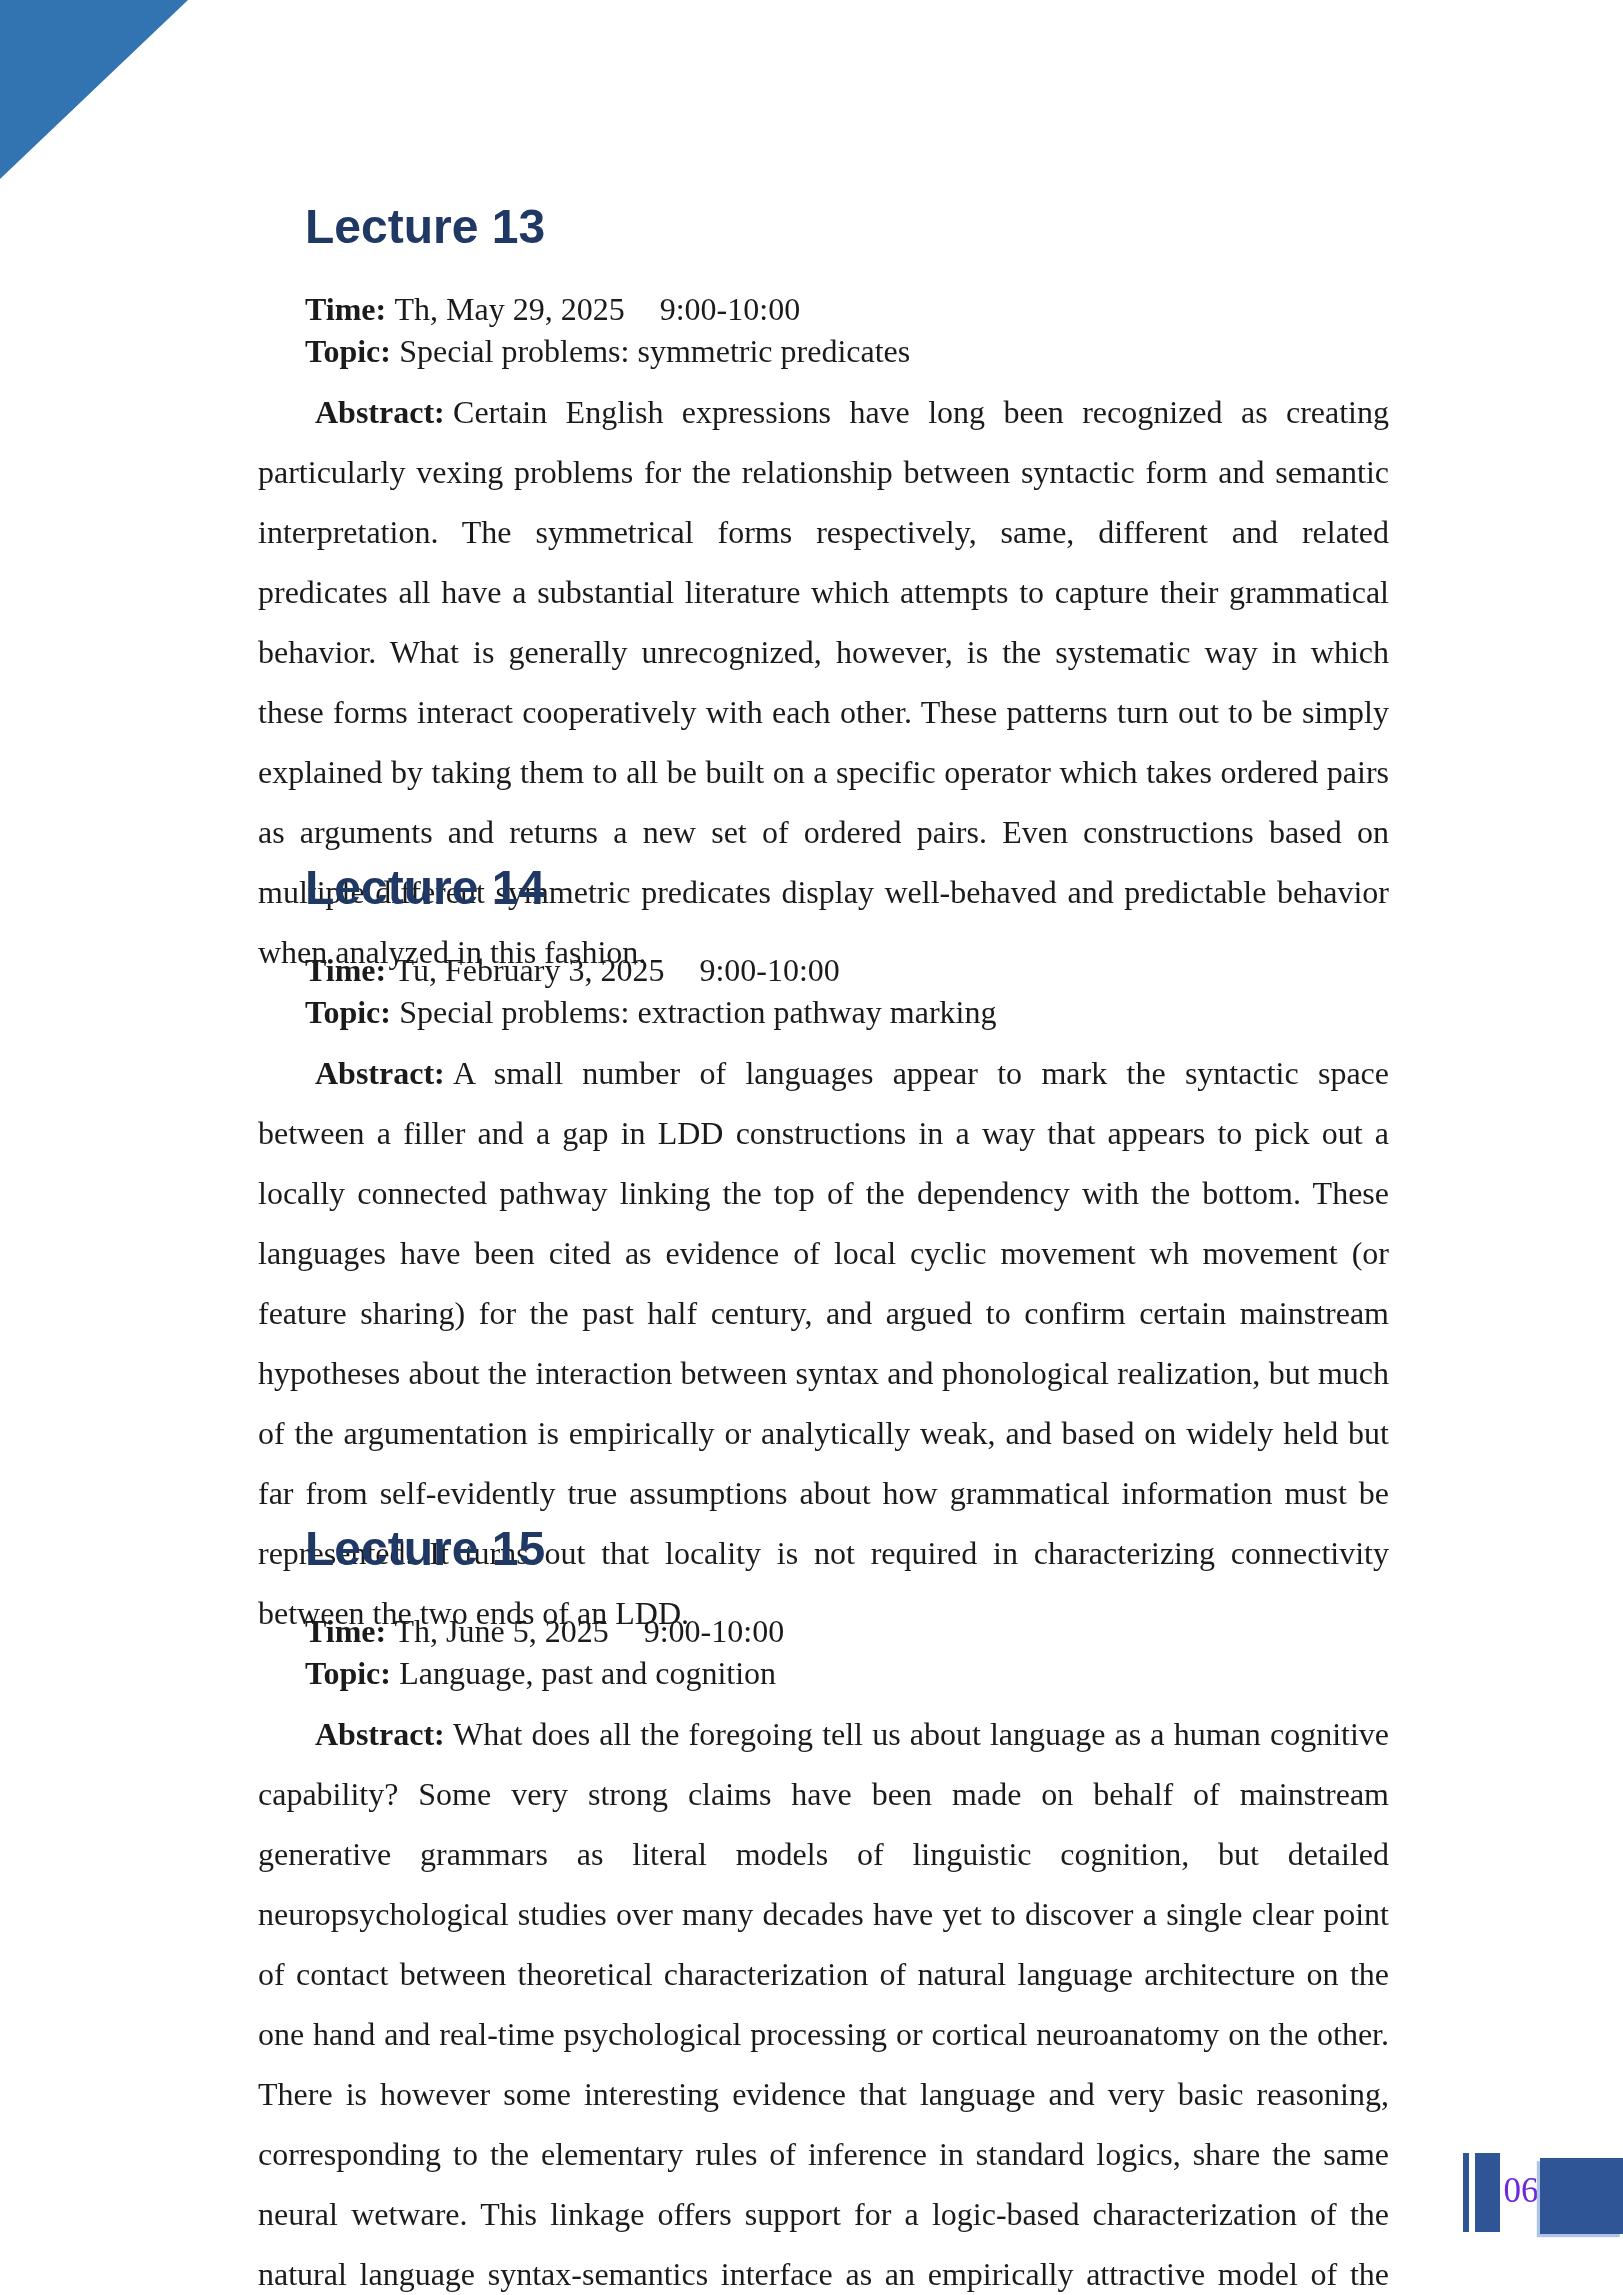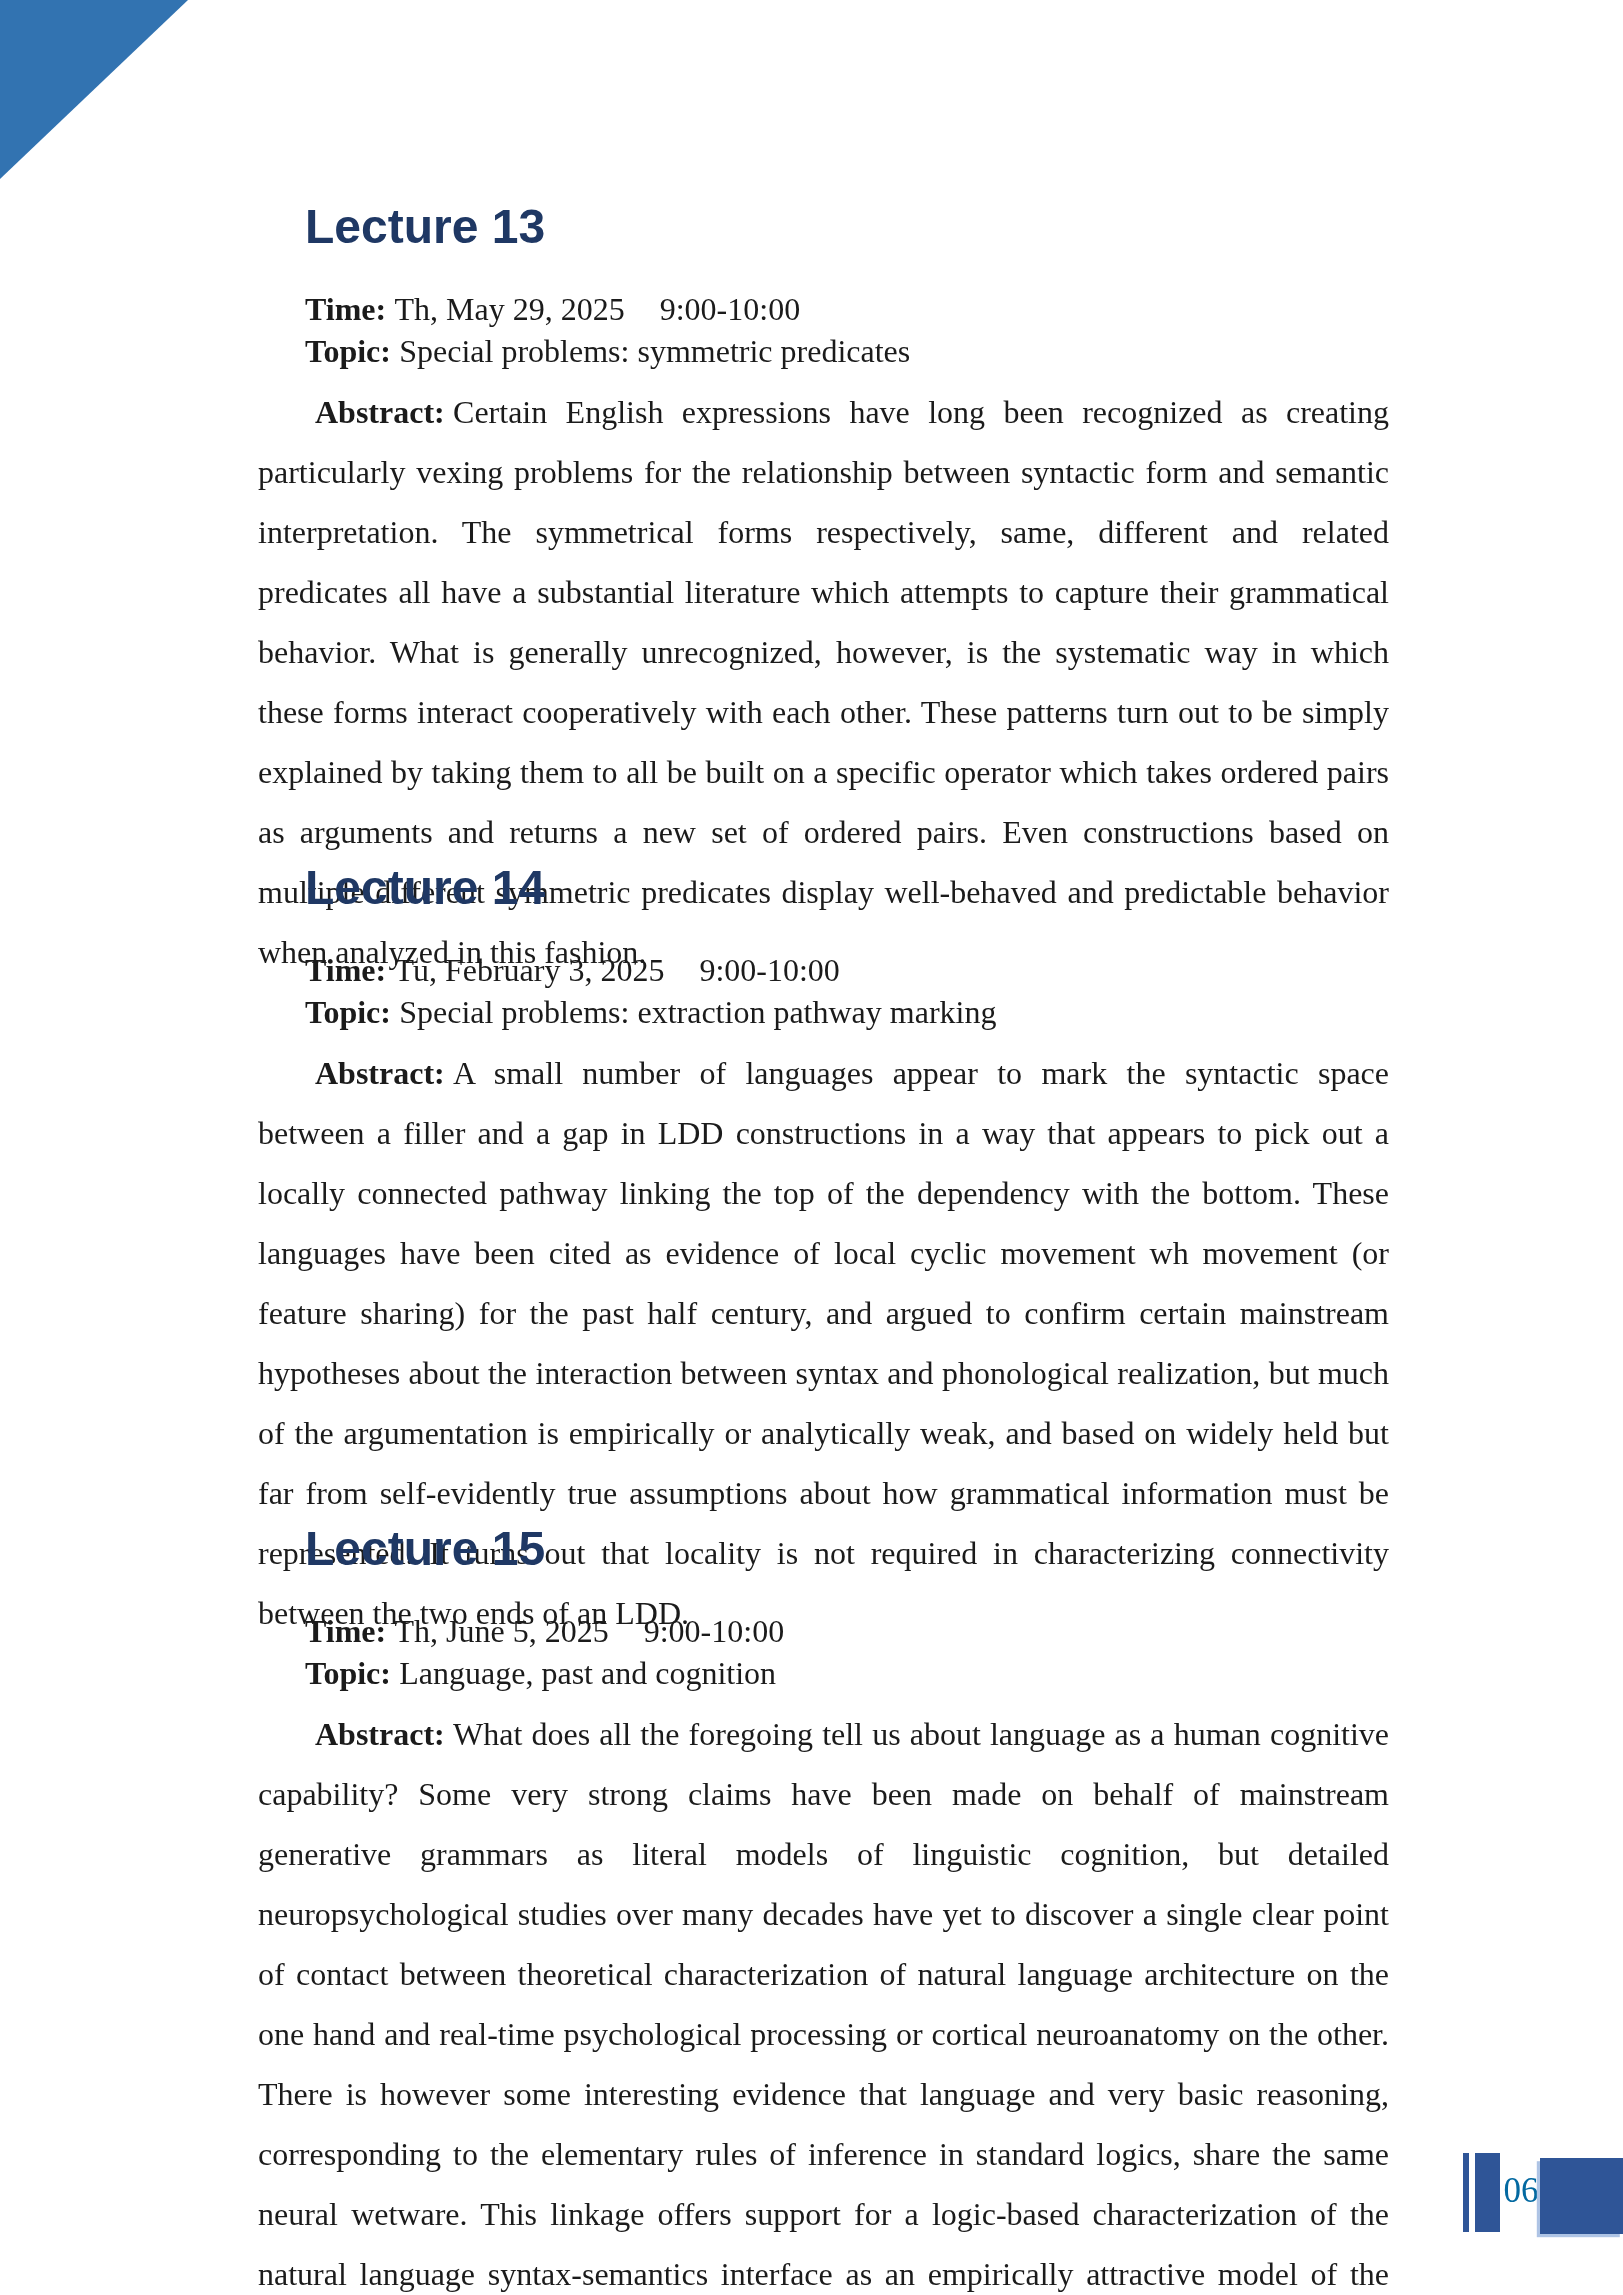--- a/index.html
+++ b/index.html
@@ -77,21 +77,21 @@
   .bar-thick {
     left: 1475px; top: 2153px;
     width: 25px; height: 79px;
     background: var(--accent-bar, #2f5597);
   }
   .page-number {
     left: 1503px; top: 2172px;
     width: 36px;
     font-size: 35px;
     line-height: 38px;
-    color: #0369a1;
+    color: #6d28d9;
     text-align: center;
   }
   .bar-block {
     left: 1540px; top: 2158px;
     width: 83px; height: 76px;
     background: var(--accent-bar, #2f5597);
     box-shadow: -3.2px 3.2px 0 0 var(--accent-shadow, #aec4e5);
   }
 </style>
 </head>

